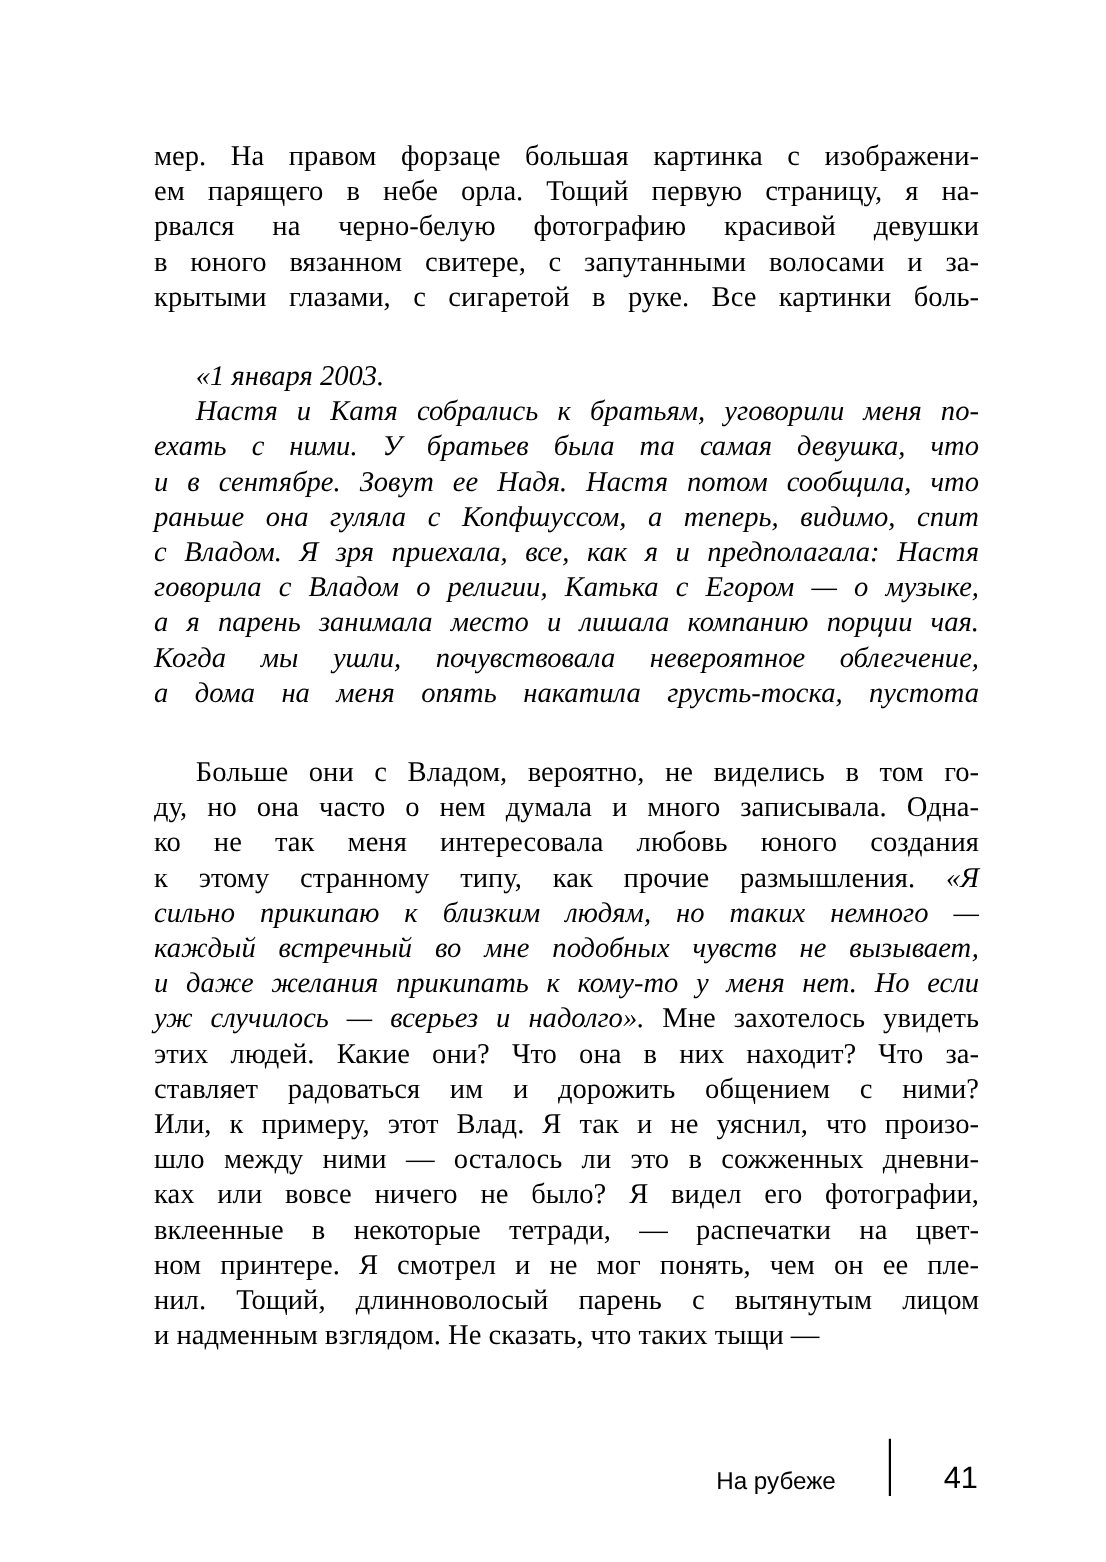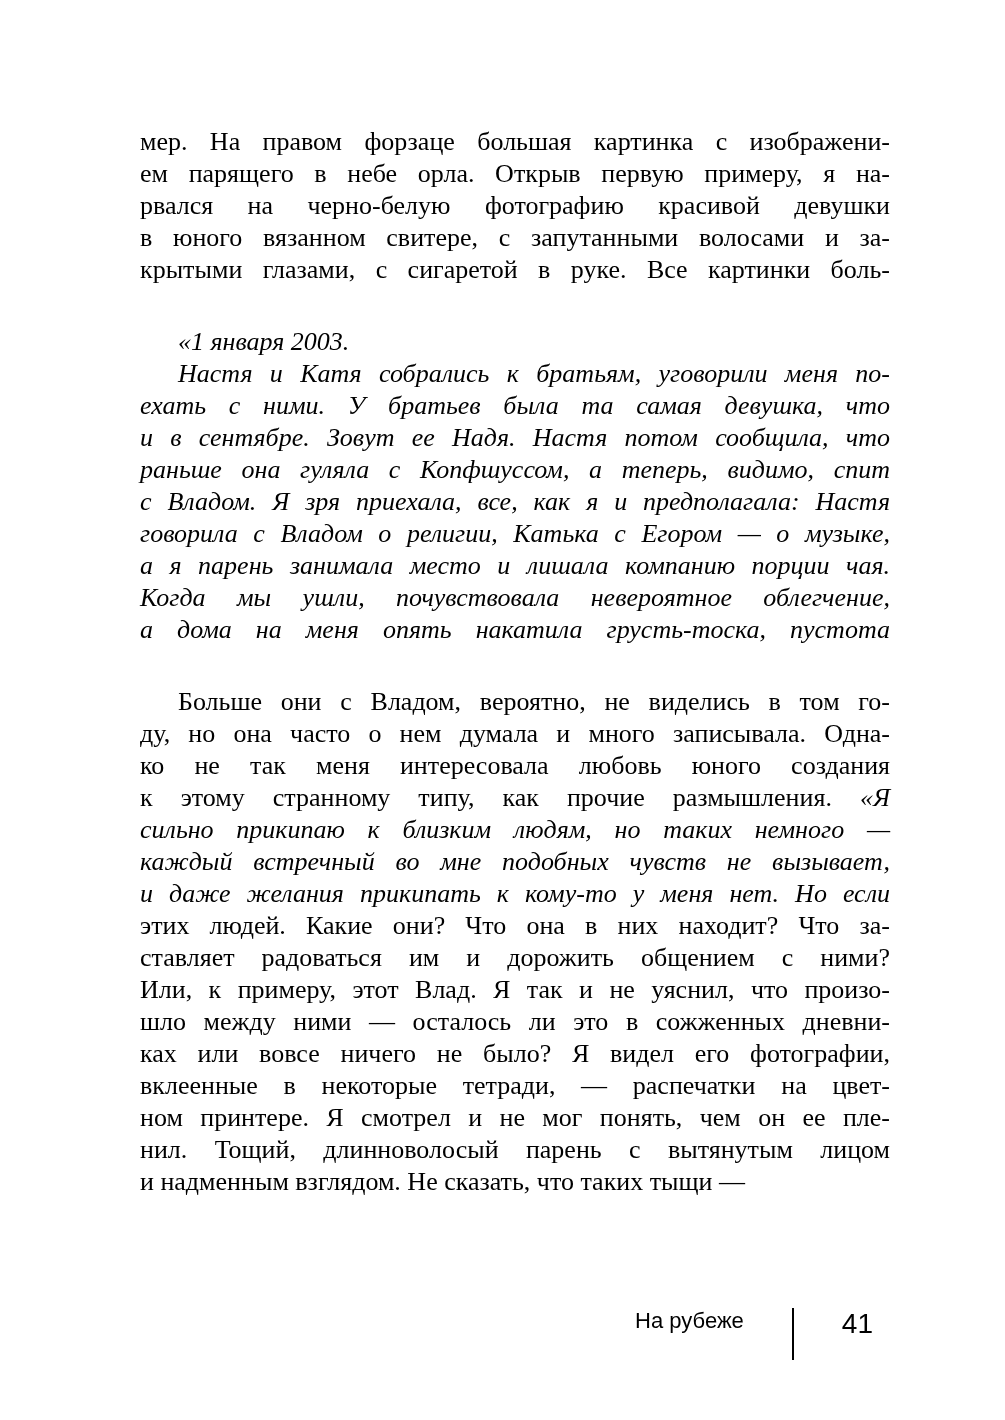--- a/index.html
+++ b/index.html
@@ -41,24 +41,24 @@
   }
   .it {
     font-style: italic;
   }
   .rg {
     font-style: normal;
   }
   .footer {
     position: absolute;
     top: 1308px;
-    right: 132px;
+    right: 116px;
     height: 52px;
     display: flex;
-    align-items: flex-start;
+    align-items: flex-end;
     font-family: "Liberation Sans", sans-serif;
     color: #000000;
   }
   .running-title {
     font-size: 22px;
     margin-right: 48px;
   }
   .footer-divider {
     width: 2px;
     height: 52px;
@@ -71,21 +71,21 @@
     text-align: right;
   }
 </style>
 </head>
 <body>
 
 <div class="page">
   <div class="content">
       <div class="block">
         <div class="line"><span class="rg">мер. На правом форзаце большая картинка с изображени-</span></div>
-        <div class="line"><span class="rg">ем парящего в небе орла. Открыв первую примеру, я на-</span></div>
+        <div class="line"><span class="rg">ем парящего в небе орла. Тощий первую страницу, я на-</span></div>
         <div class="line"><span class="rg">рвался на черно-белую фотографию красивой девушки</span></div>
         <div class="line"><span class="rg">в юного вязанном свитере, с запутанными волосами и за-</span></div>
         <div class="line"><span class="rg">крытыми глазами, с сигаретой в руке. Все картинки боль-</span></div>
       </div>
       <div class="block">
         <div class="line indent last"><span class="it">«1 января 2003.</span></div>
         <div class="line indent"><span class="it">Настя и Катя собрались к братьям, уговорили меня по-</span></div>
         <div class="line"><span class="it">ехать с ними. У братьев была та самая девушка, что</span></div>
         <div class="line"><span class="it">и в сентябре. Зовут ее Надя. Настя потом сообщила, что</span></div>
         <div class="line"><span class="it">раньше она гуляла с Копфшуссом, а теперь, видимо, спит</span></div>
@@ -96,20 +96,21 @@
         <div class="line"><span class="it">а дома на меня опять накатила грусть-тоска, пустота</span></div>
       </div>
       <div class="block">
         <div class="line indent"><span class="rg">Больше они с Владом, вероятно, не виделись в том го-</span></div>
         <div class="line"><span class="rg">ду, но она часто о нем думала и много записывала. Одна-</span></div>
         <div class="line"><span class="rg">ко не так меня интересовала любовь юного создания</span></div>
         <div class="line"><span class="rg">к этому странному типу, как прочие размышления. </span><span class="it">«Я</span></div>
         <div class="line"><span class="it">сильно прикипаю к близким людям, но таких немного —</span></div>
         <div class="line"><span class="it">каждый встречный во мне подобных чувств не вызывает,</span></div>
         <div class="line"><span class="it">и даже желания прикипать к кому-то у меня нет. Но если</span></div>
+        <div class="line"><span class="it">уж случилось — всерьез и надолго».</span><span class="rg"> Мне захотелось увидеть</span></div>
         <div class="line"><span class="rg">этих людей. Какие они? Что она в них находит? Что за-</span></div>
         <div class="line"><span class="rg">ставляет радоваться им и дорожить общением с ними?</span></div>
         <div class="line"><span class="rg">Или, к примеру, этот Влад. Я так и не уяснил, что произо-</span></div>
         <div class="line"><span class="rg">шло между ними — осталось ли это в сожженных дневни-</span></div>
         <div class="line"><span class="rg">ках или вовсе ничего не было? Я видел его фотографии,</span></div>
         <div class="line"><span class="rg">вклеенные в некоторые тетради, — распечатки на цвет-</span></div>
         <div class="line"><span class="rg">ном принтере. Я смотрел и не мог понять, чем он ее пле-</span></div>
         <div class="line"><span class="rg">нил. Тощий, длинноволосый парень с вытянутым лицом</span></div>
         <div class="line last"><span class="rg">и надменным взглядом. Не сказать, что таких тыщи —</span></div>
       </div>

